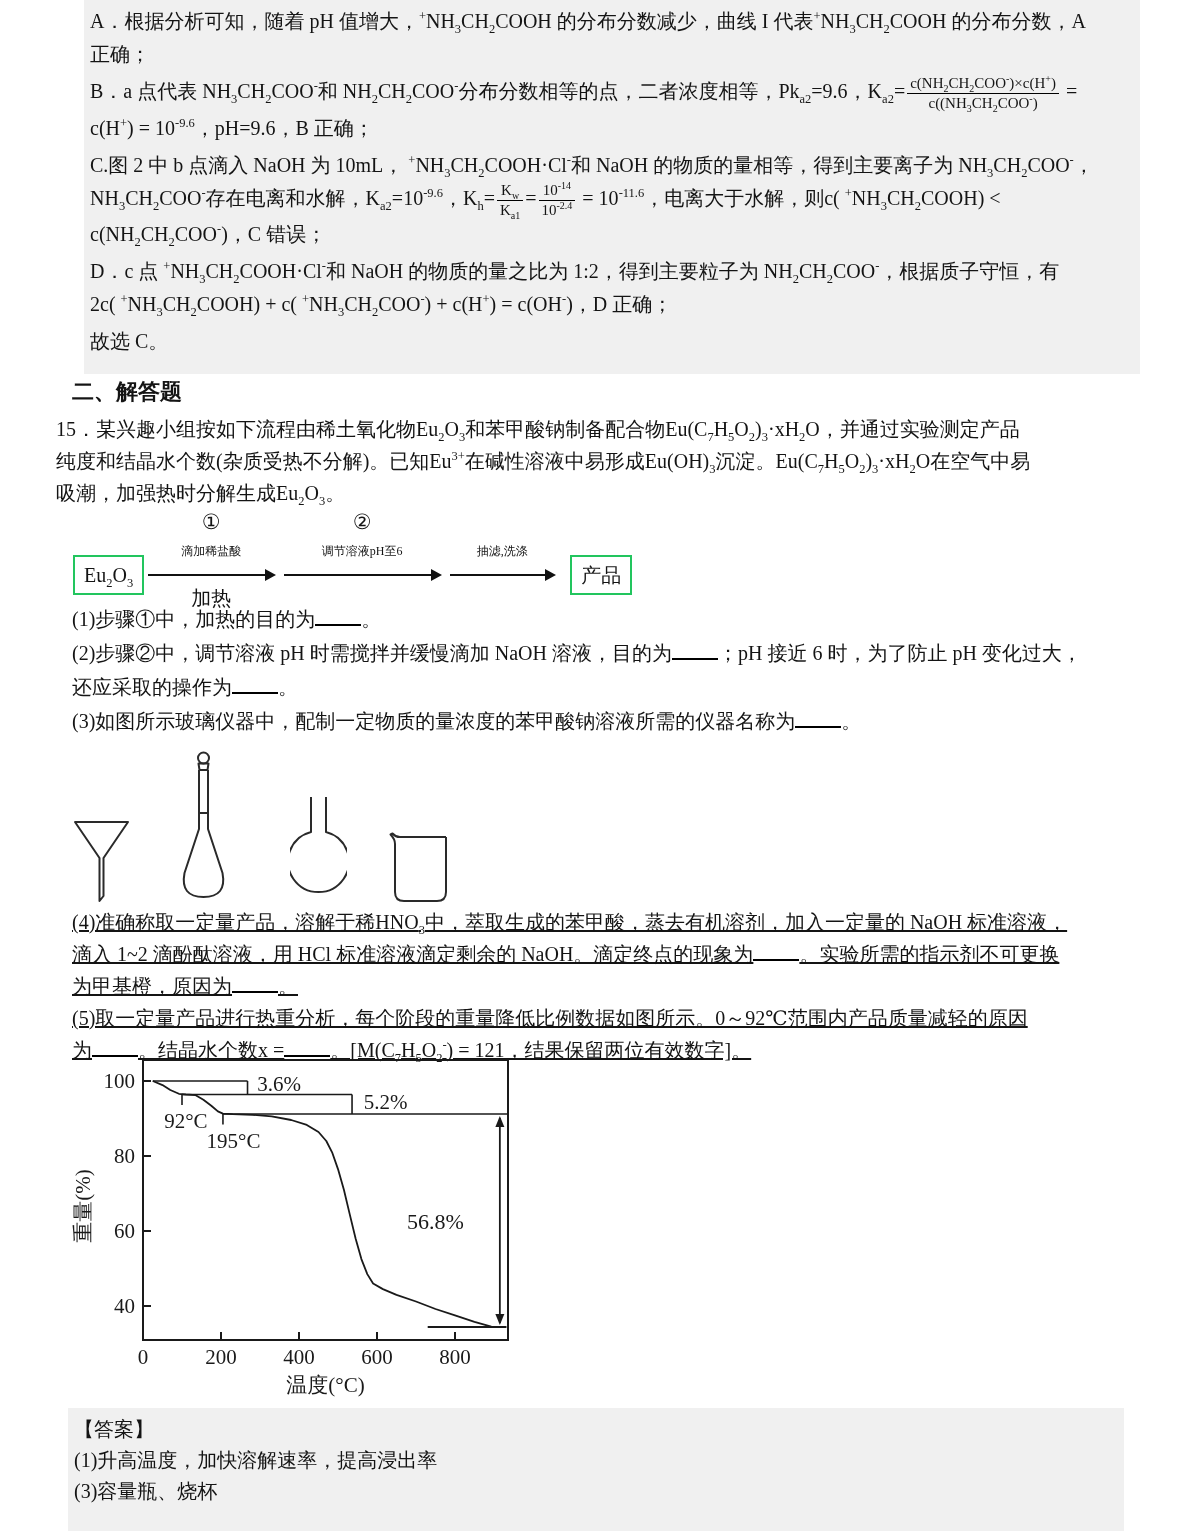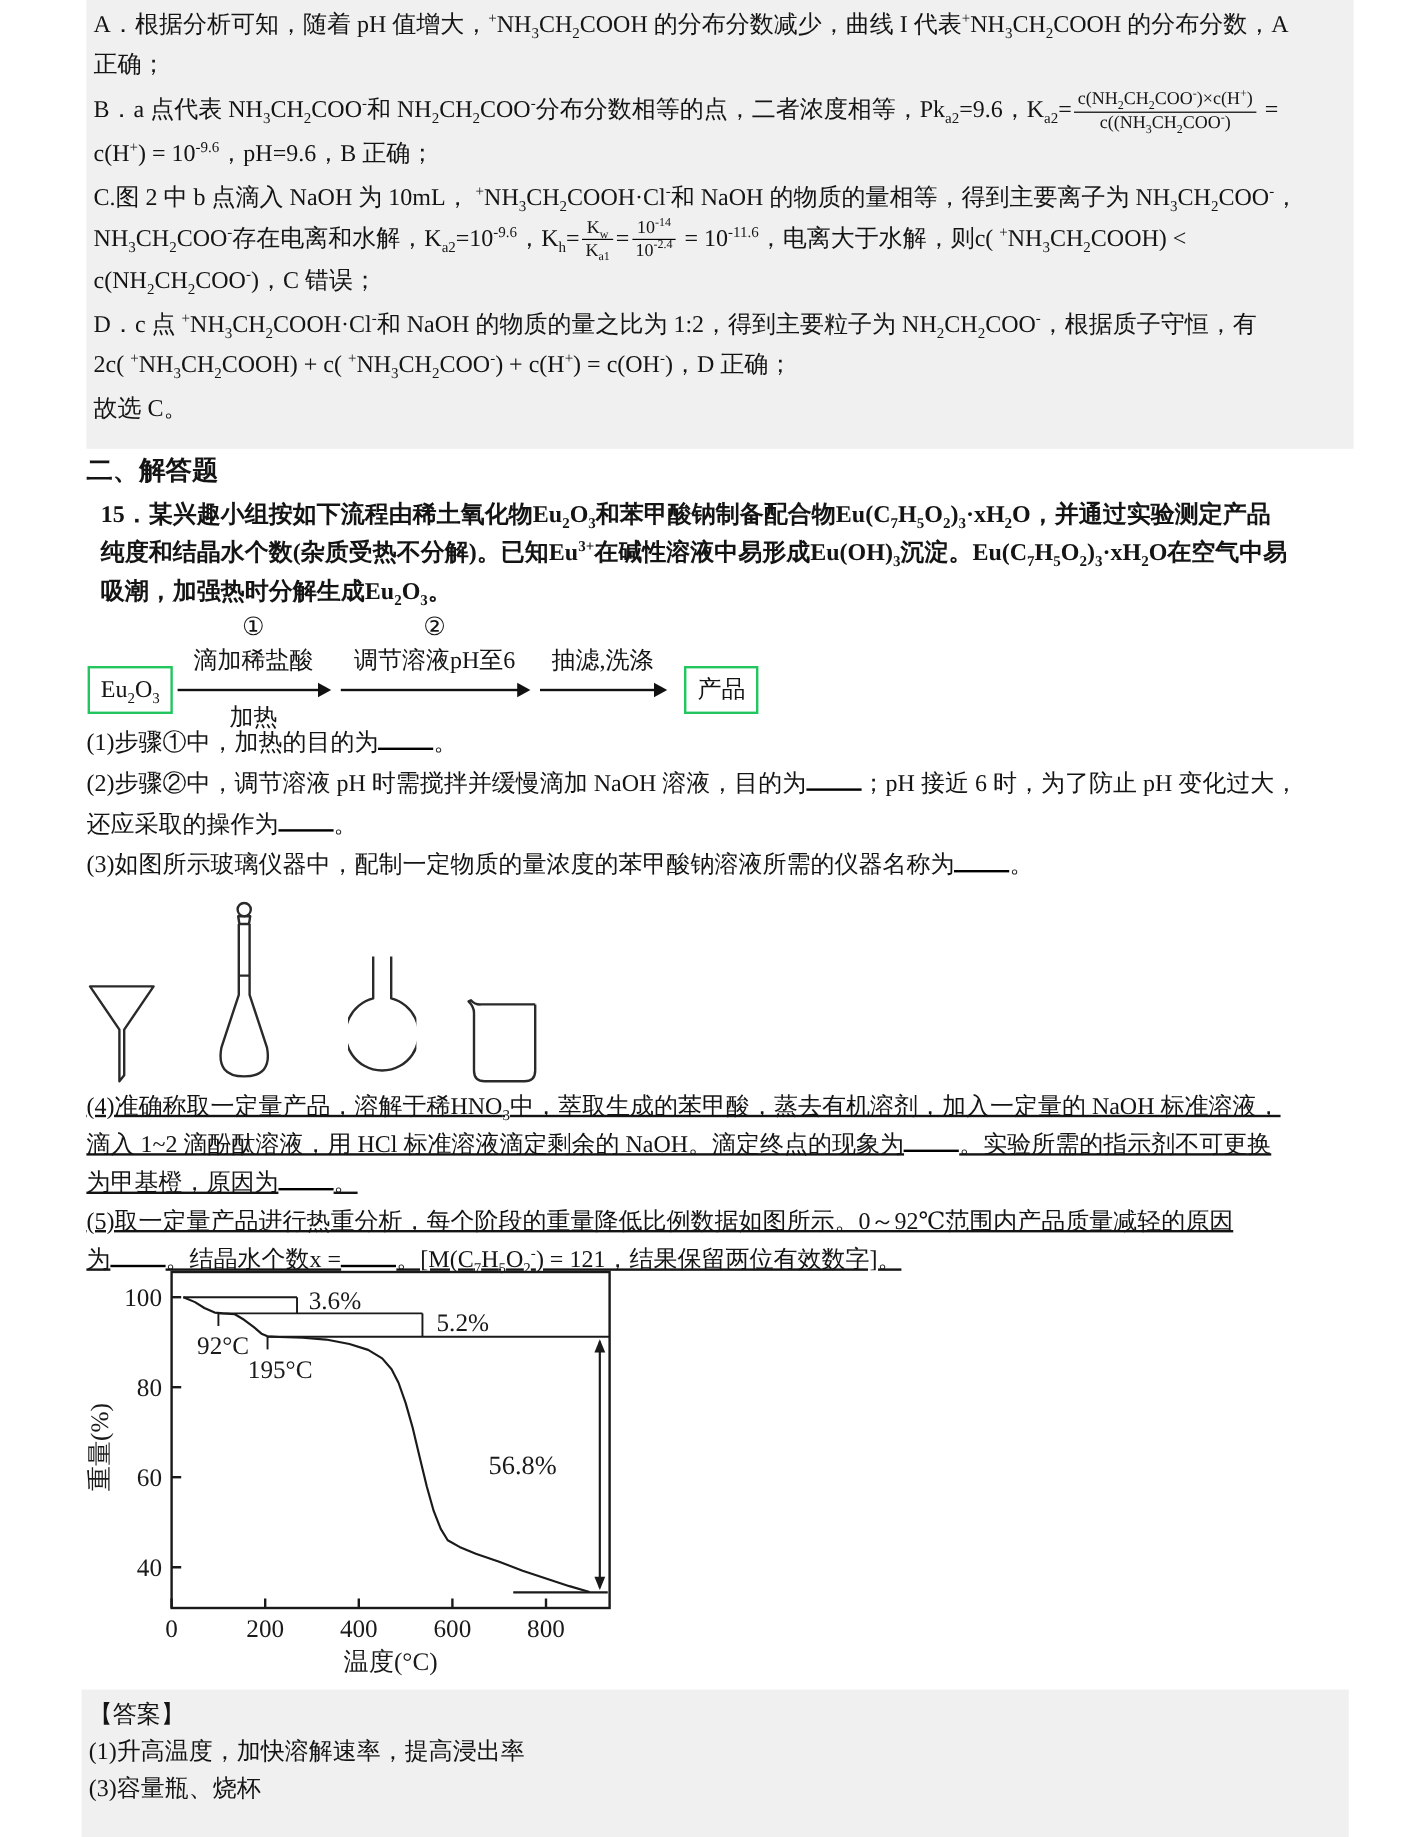--- a/index.html
+++ b/index.html
@@ -1,33 +1,33 @@
 <!DOCTYPE html>
 <html><head>
 <meta charset="utf-8">
 <style>
   html,body{margin:0;padding:0;}
   body{width:1190px;height:1531px;background:#fff;font-family:"Liberation Serif","DejaVu Serif",serif;color:#141414;font-size:20px;}
   .page{position:relative;width:1190px;height:1531px;background:#fff;overflow:hidden;}
   .graybox{background:#f0f0f0;box-sizing:border-box;}
   
-  .sec-top{position:absolute;left:72px;top:0;width:1056px;height:374px;padding:5px 14px 0 6px;}
+  .sec-top{position:absolute;left:84px;top:0;width:1056px;height:374px;padding:5px 14px 0 6px;}
   .sec-top p{margin:0 0 4px 0;line-height:33px;text-align:justify;}
   
   .sec-heading{position:absolute;left:72px;top:377px;margin:0;font-size:22px;font-weight:bold;font-family:"Liberation Sans","DejaVu Sans",sans-serif;}
   
-  .sec-q15{position:absolute;left:84px;top:413px;width:1062px;margin:0;line-height:32px;text-align:justify;font-weight:bold;}
+  .sec-q15{position:absolute;left:56px;top:413px;width:1062px;margin:0;line-height:32px;text-align:justify;}
   
   .sec-flow{position:absolute;left:73px;top:508px;display:flex;align-items:flex-start;}
   .fbox{border:2px solid #22c55e;padding:4px 9px;margin-top:47px;height:28px;line-height:28px;white-space:nowrap;}
   .fbox.start{margin-right:4px;}
   .fbox.end{margin-left:6px;}
   .fstep{display:flex;flex-direction:column;align-items:center;margin-right:10px;}
   .fstep .fcirc{height:28px;line-height:28px;font-size:21px;}
-  .fstep .ftop{height:30px;line-height:30px;white-space:nowrap;font-size:20px;}
+  .fstep .ftop{height:30px;line-height:30px;white-space:nowrap;font-size:12px;}
   .fstep .farrow{position:relative;width:100%;height:14px;margin-top:2px;}
   .fstep .farrow .line{position:absolute;left:0;right:2px;top:6px;height:2px;background:#111;}
   .fstep .farrow .head{position:absolute;right:-2px;top:1px;width:0;height:0;border-left:11px solid #111;border-top:6px solid transparent;border-bottom:6px solid transparent;}
   .fstep .fbot{height:30px;line-height:32px;white-space:nowrap;font-size:20px;}
   .w0{width:126px;}.w1{width:156px;}.w2{width:190px;}.w3{width:104px;}
   
   .sec-q123{position:absolute;left:72px;top:602px;width:1072px;}
   .sec-q123 p{margin:0;line-height:34px;text-align:justify;}
   .sec-glass{position:absolute;left:73px;top:745px;width:390px;height:158px;display:flex;align-items:flex-end;}
   .sec-glass svg{display:block;}

